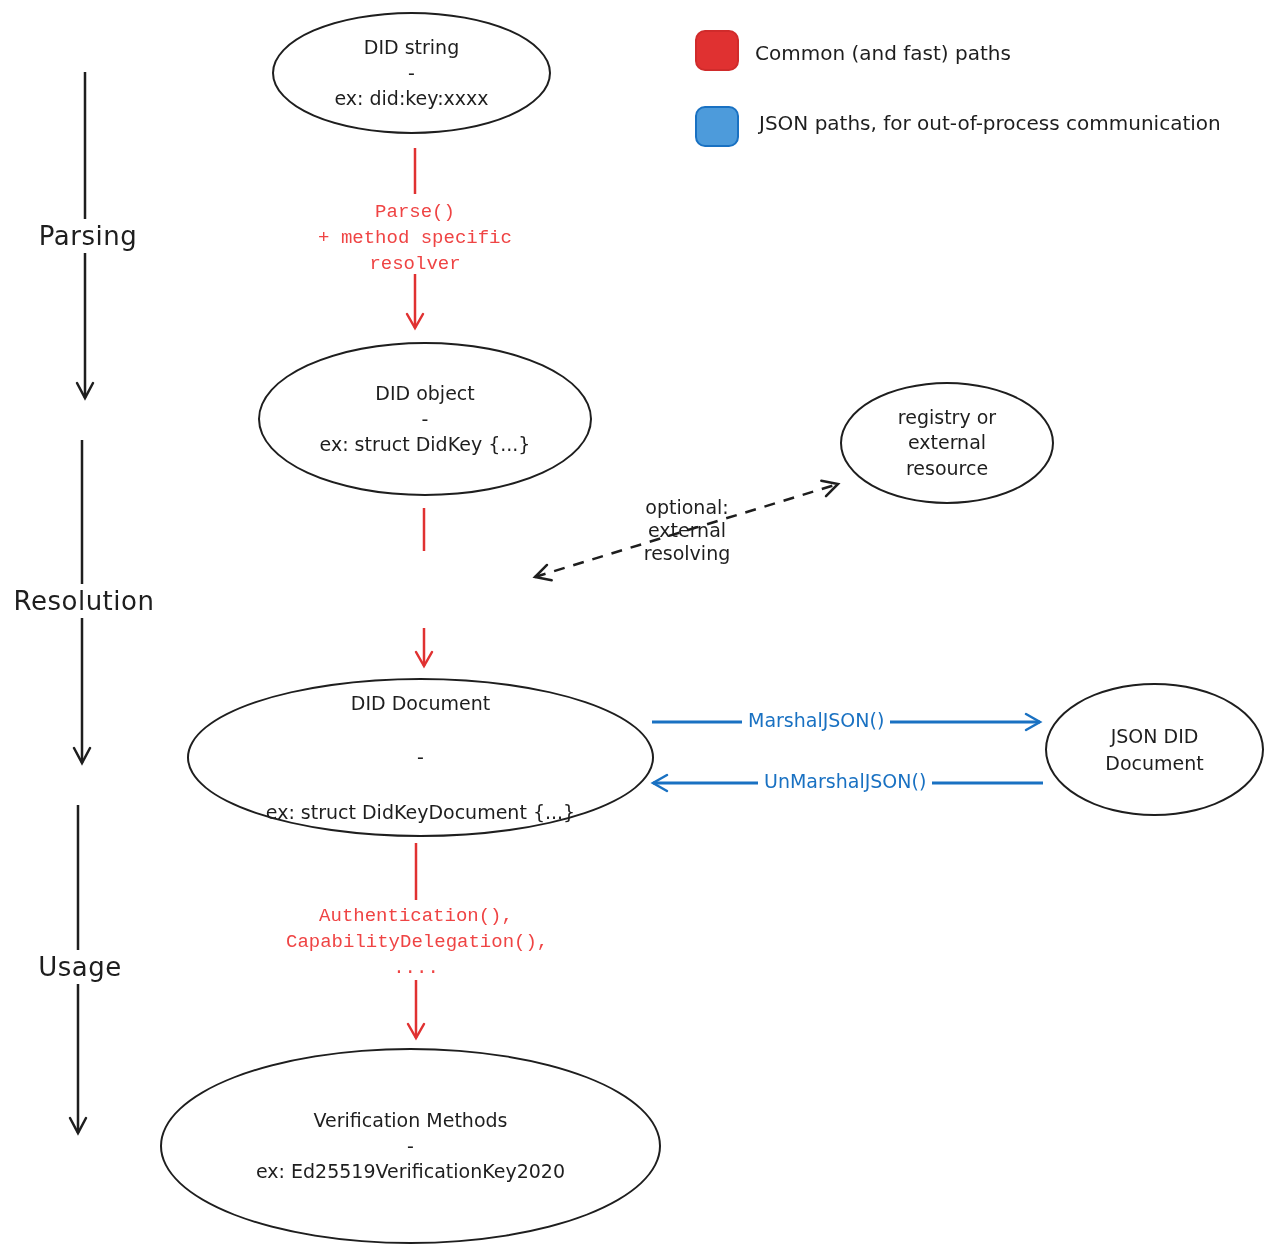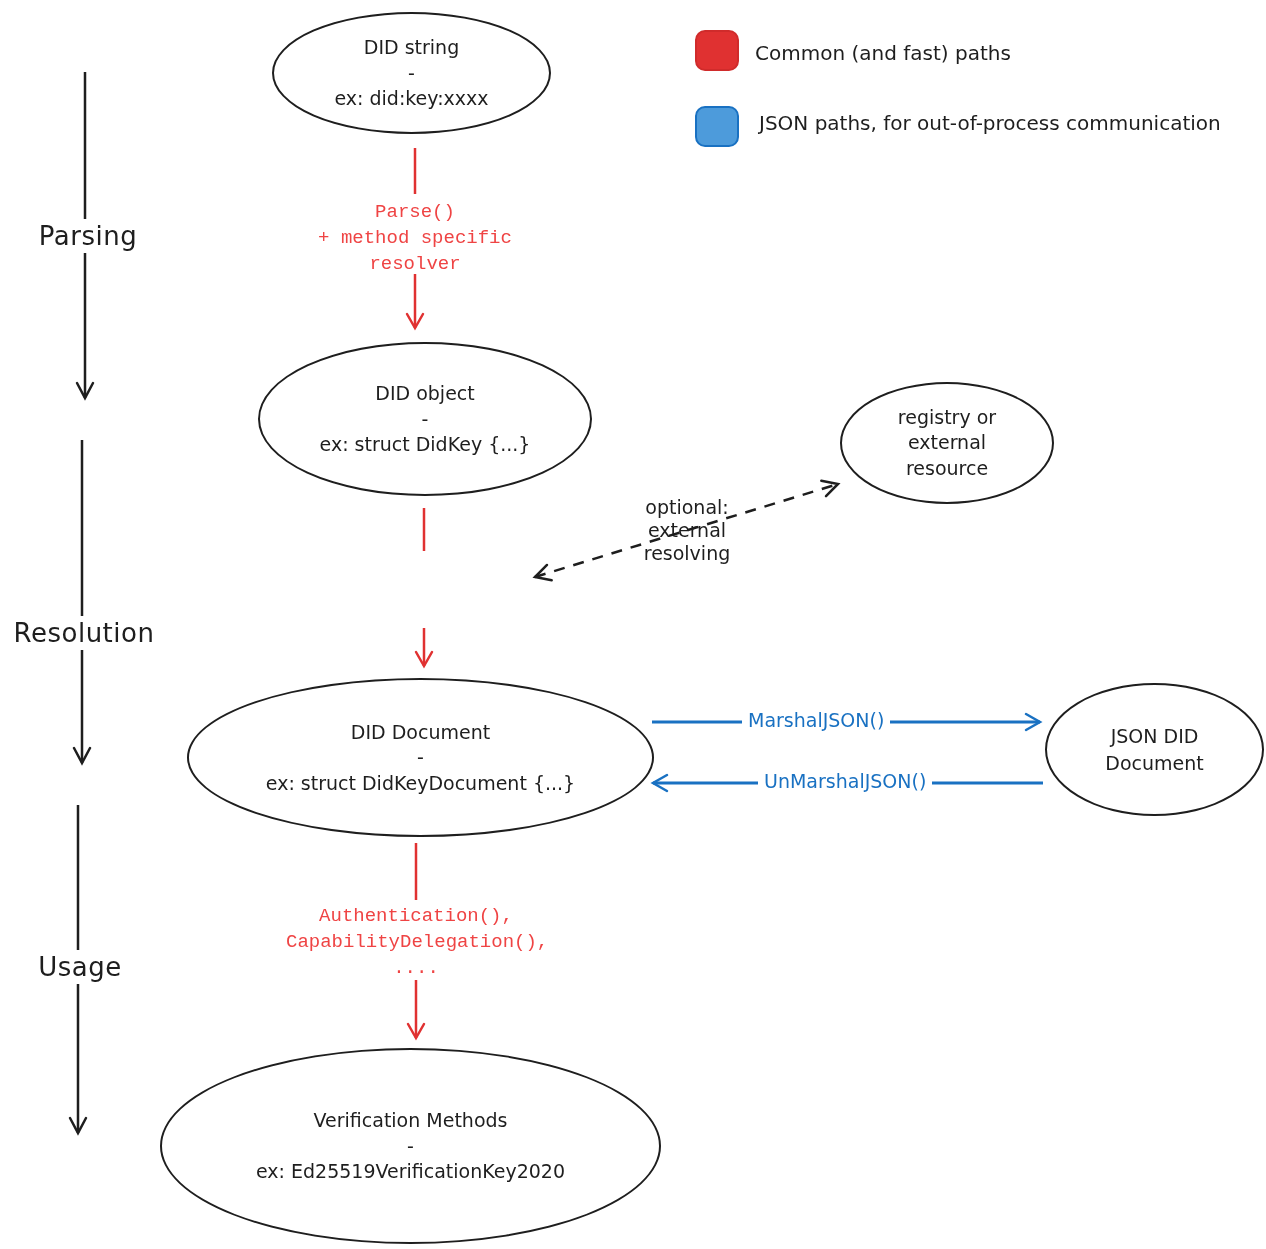--- a/index.html
+++ b/index.html
@@ -69,42 +69,42 @@
     <line x1="416" y1="843" x2="416" y2="900" stroke="#e03131" stroke-width="2.5"></line>
     <line x1="416" y1="980" x2="416" y2="1038" stroke="#e03131" stroke-width="2.5" marker-end="url(#headRed)"></line>
   </svg>
 
   <div class="legend-swatch sw-red" style="left:695px;top:30px;"></div>
   <div class="legend-label" style="left:755px;top:34px;margin-top:7px;">Common (and fast) paths</div>
   <div class="legend-swatch sw-blue" style="left:695px;top:106px;"></div>
   <div class="legend-label" style="left:759px;top:111px;">JSON paths, for out-of-process communication</div>
 
   <div class="lbl stage" style="left:33px;top:219px;width:106px;">Parsing</div>
-  <div class="lbl stage" style="left:5px;top:584px;width:154px;margin-top:32px;">Resolution</div>
+  <div class="lbl stage" style="left:5px;top:584px;width:154px;">Resolution</div>
   <div class="lbl stage" style="left:26px;top:950px;width:104px;">Usage</div>
 
   <div class="node" style="left:272px;top:12px;width:275px;height:118px;">
     <div>DID string</div>
     <div class="sep">-</div>
     <div>ex: did:key:xxxx</div>
   </div>
 
   <div class="node" style="left:258px;top:342px;width:330px;height:150px;">
     <div>DID object</div>
     <div class="sep">-</div>
     <div>ex: struct DidKey {...}</div>
   </div>
 
   <div class="node" style="left:840px;top:382px;width:210px;height:118px;line-height:1.35;">
     <div>registry or</div>
     <div>external</div>
     <div>resource</div>
   </div>
 
-  <div class="node" style="left:187px;top:678px;width:463px;height:155px;">
+  <div class="node" style="left:187px;top:678px;width:463px;height:155px;gap:29px;">
     <div>DID Document</div>
     <div class="sep">-</div>
     <div>ex: struct DidKeyDocument {...}</div>
   </div>
 
   <div class="node" style="left:1045px;top:683px;width:215px;height:129px;line-height:1.4;">
     <div>JSON DID</div>
     <div>Document</div>
   </div>
 

